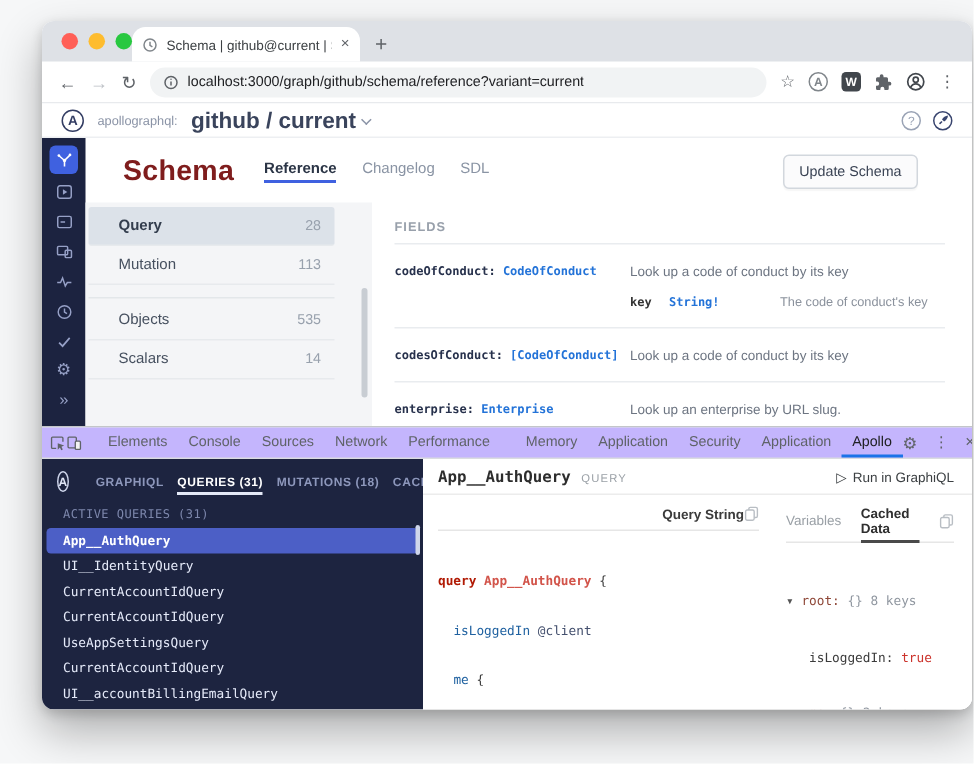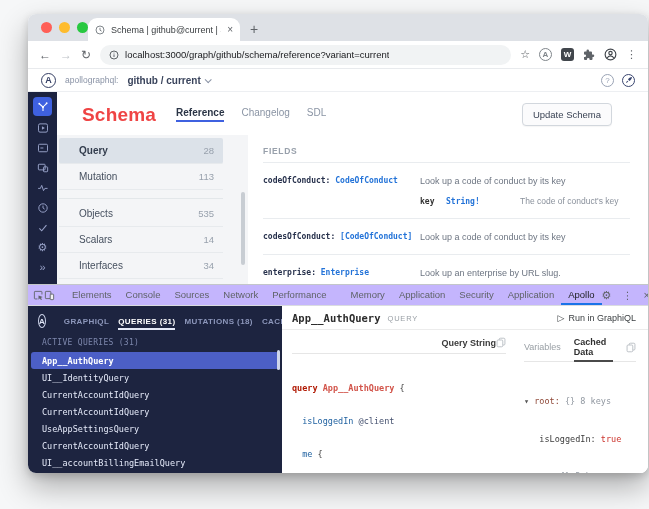--- a/index.html
+++ b/index.html
@@ -27,34 +27,34 @@
   .url-pill { flex:1; height:20px; background:#f1f3f4; border-radius:10px; display:flex; align-items:center; gap:6px; padding:0 9px; min-width:0; }
   .url-text { font-size:9.5px; color:#202124; white-space:nowrap; overflow:hidden; }
   .chrome-ic { color:#5f6368; font-size:11px; display:flex; align-items:center; }
   .w-tile { width:13px; height:13px; background:#41464c; color:#fff; border-radius:3px; font-size:8px; font-weight:bold; display:grid; place-items:center; }
   .ext-a { width:13px; height:13px; border:1.2px solid #80868b; border-radius:50%; color:#80868b; font-size:8px; font-weight:bold; display:grid; place-items:center; }
 
   
   .sheader { height:23px; flex:none; display:flex; align-items:center; gap:9px; padding:0 13px; border-bottom:1px solid #edeff2; background:#fff; }
   .logoA { width:15px; height:15px; border:1.5px solid #333d63; border-radius:50%; color:#333d63; font-size:9px; font-weight:bold; display:grid; place-items:center; }
   .org { font-size:8.5px; color:#8a93a6; }
-  .graph { font-size:10px; color:#3a445c; font-weight:bold; display:flex; align-items:center; gap:4px; }
+  .graph { font-size:15px; color:#3a445c; font-weight:bold; display:flex; align-items:center; gap:4px; }
   .chev { width:5px; height:5px; border-right:1.3px solid #8a93a6; border-bottom:1.3px solid #8a93a6; transform:rotate(45deg) translateY(-1px); }
   .sheader-right { margin-left:auto; display:flex; gap:8px; align-items:center; }
   .help-circ { width:13px; height:13px; border:1.2px solid #9aa3b5; border-radius:50%; color:#9aa3b5; font-size:8px; display:grid; place-items:center; }
   .rocket-circ { width:13px; height:13px; border:1.3px solid #39456f; border-radius:50%; display:grid; place-items:center; color:#39456f; }
 
   
   .app { height:192px; flex:none; display:flex; background:#fff; }
   .rail { width:29px; flex:none; background:#1c2340; display:flex; flex-direction:column; align-items:center; padding-top:5px; gap:3px; }
   .rail-item { width:19px; height:17px; display:grid; place-items:center; color:#96a0c6; font-size:11px; line-height:1; }
   .rail-item.active { background:#3f61e0; border-radius:4px; color:#fff; height:19px; }
   .content { flex:1; display:flex; flex-direction:column; min-width:0; }
   .page-head { display:flex; align-items:center; gap:16px; padding:11px 36px 9px 25px; }
-  .schema-title { font-size:19px; font-weight:bold; color:#ef4444; letter-spacing:.2px; }
+  .schema-title { font-size:19px; font-weight:bold; color:#7f1d1d; letter-spacing:.2px; }
   .page-tabs { display:flex; gap:17px; margin-left:4px; }
   .page-tab { font-size:10px; color:#8a94a4; padding-bottom:4px; }
   .page-tab.active { color:#2b3546; font-weight:bold; border-bottom:2px solid #3f61e0; padding-bottom:2px; }
   .update-btn { margin-left:auto; font-size:9.5px; color:#3a4354; background:#fbfbfc; border:1px solid #d2d7dd; border-radius:4px; padding:5px 10px; box-shadow:0 1px 1px rgba(0,0,0,.04); }
 
   .body { flex:1; display:flex; min-height:0; }
   .typenav { width:191px; flex:none; background:#f4f5f7; position:relative; padding:3px 25px 0 2px; }
   .tn-row { display:flex; justify-content:space-between; align-items:center; padding:7px 9px 7px 20px; font-size:10px; color:#46505f; border-bottom:1px solid #e7eaed; }
   .tn-row.selected { background:#dce2e9; font-weight:bold; color:#333d4d; border-radius:2px; }
   .tn-count { color:#98a1ad; font-size:9.5px; font-weight:normal; }
@@ -271,24 +271,20 @@
           </div>
           <div class="tn-gap"></div>
           <div class="tn-row">
             <span>Objects</span>
             <span class="tn-count">535</span>
           </div>
           <div class="tn-row">
             <span>Scalars</span>
             <span class="tn-count">14</span>
           </div>
-          <div class="tn-row">
-            <span>Interfaces</span>
-            <span class="tn-count">34</span>
-          </div>
           <div class="tn-scrollbar"></div>
         </div>
 
         <div class="fields">
           <div class="fields-heading">FIELDS</div>
 
           <div class="field-row">
             <span class="fsig"><span>codeOfConduct: </span><span class="ftype">CodeOfConduct</span></span>
             <span class="fdesc">Look up a code of conduct by its key</span>
             <div class="arg-row">

